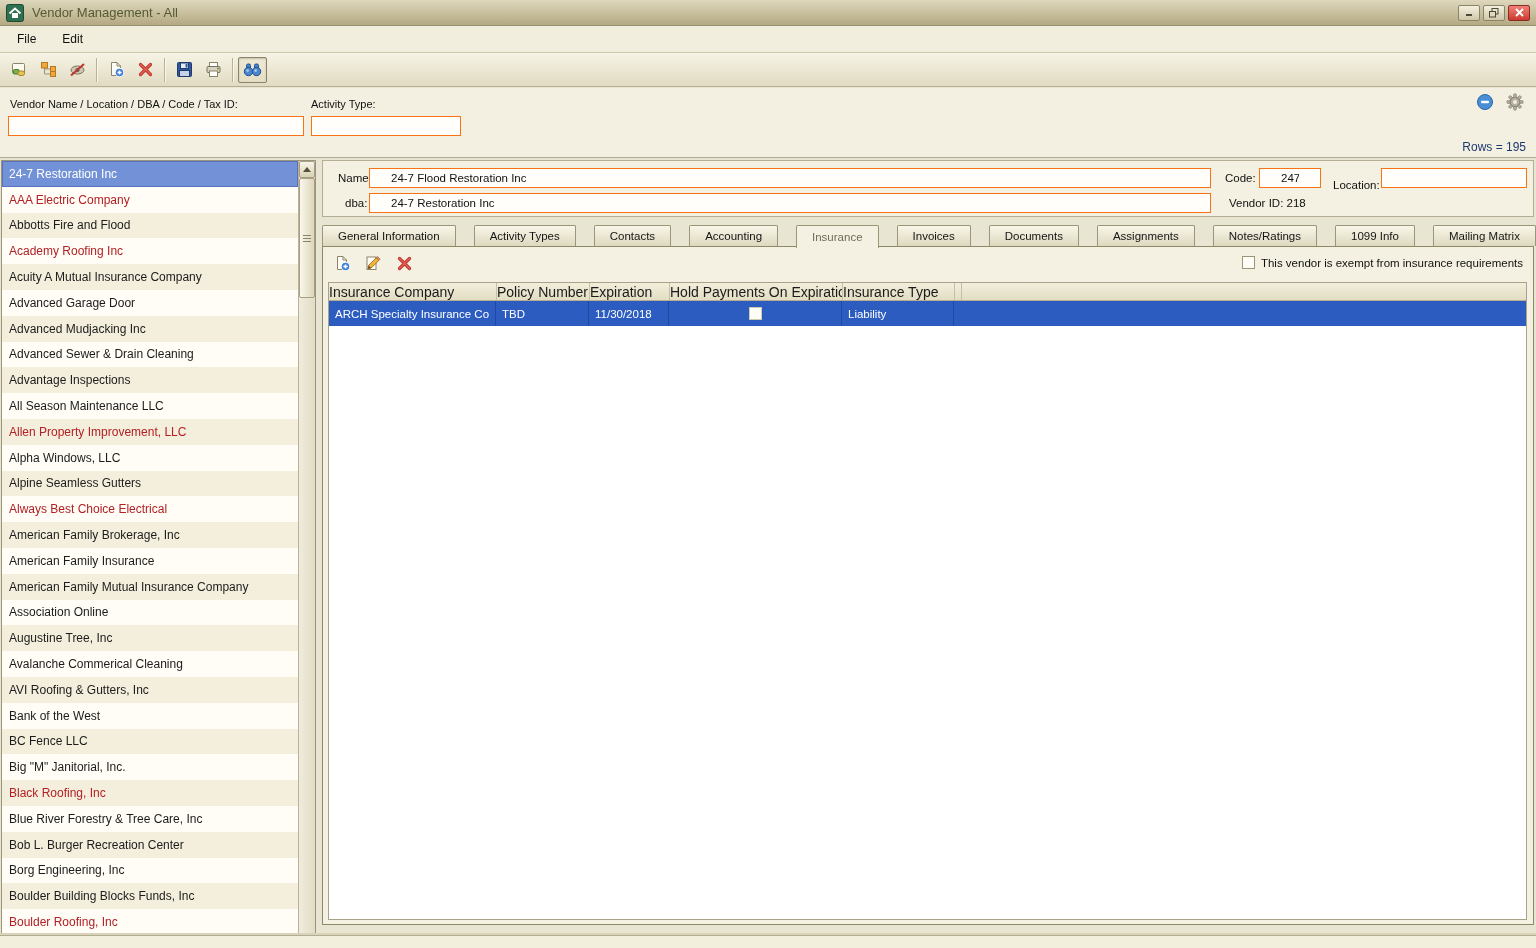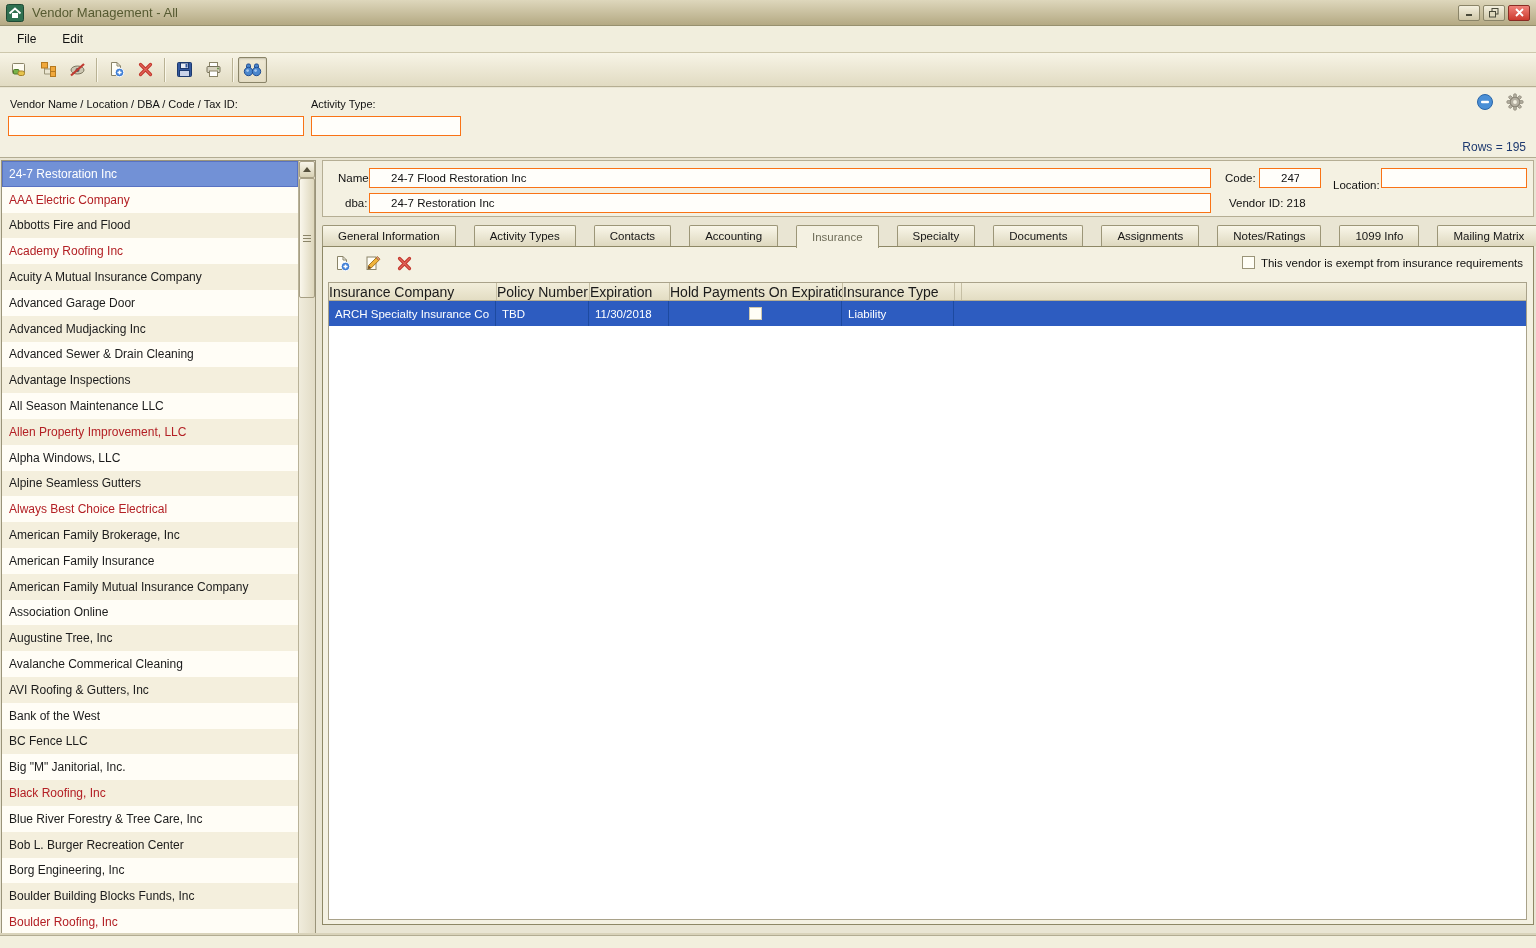--- a/index.html
+++ b/index.html
@@ -325,21 +325,21 @@
       <input class="inp dba-i" value="24-7 Restoration Inc" style="">
       <span class="vid">Vendor ID: 218</span>
     </div>
 
     <div class="tabstrip">
         <div class="tab">General Information</div>
         <div class="tab">Activity Types</div>
         <div class="tab">Contacts</div>
         <div class="tab">Accounting</div>
         <div class="tab active">Insurance</div>
-        <div class="tab">Specialty</div>
+        <div class="tab">Invoices</div>
         <div class="tab">Documents</div>
         <div class="tab">Assignments</div>
         <div class="tab">Notes/Ratings</div>
         <div class="tab">1099 Info</div>
         <div class="tab">Mailing Matrix</div>
         <div class="tab">ACH</div>
       </div>
 
     <div class="tabcontent">
       <div class="ins-toolbar">

